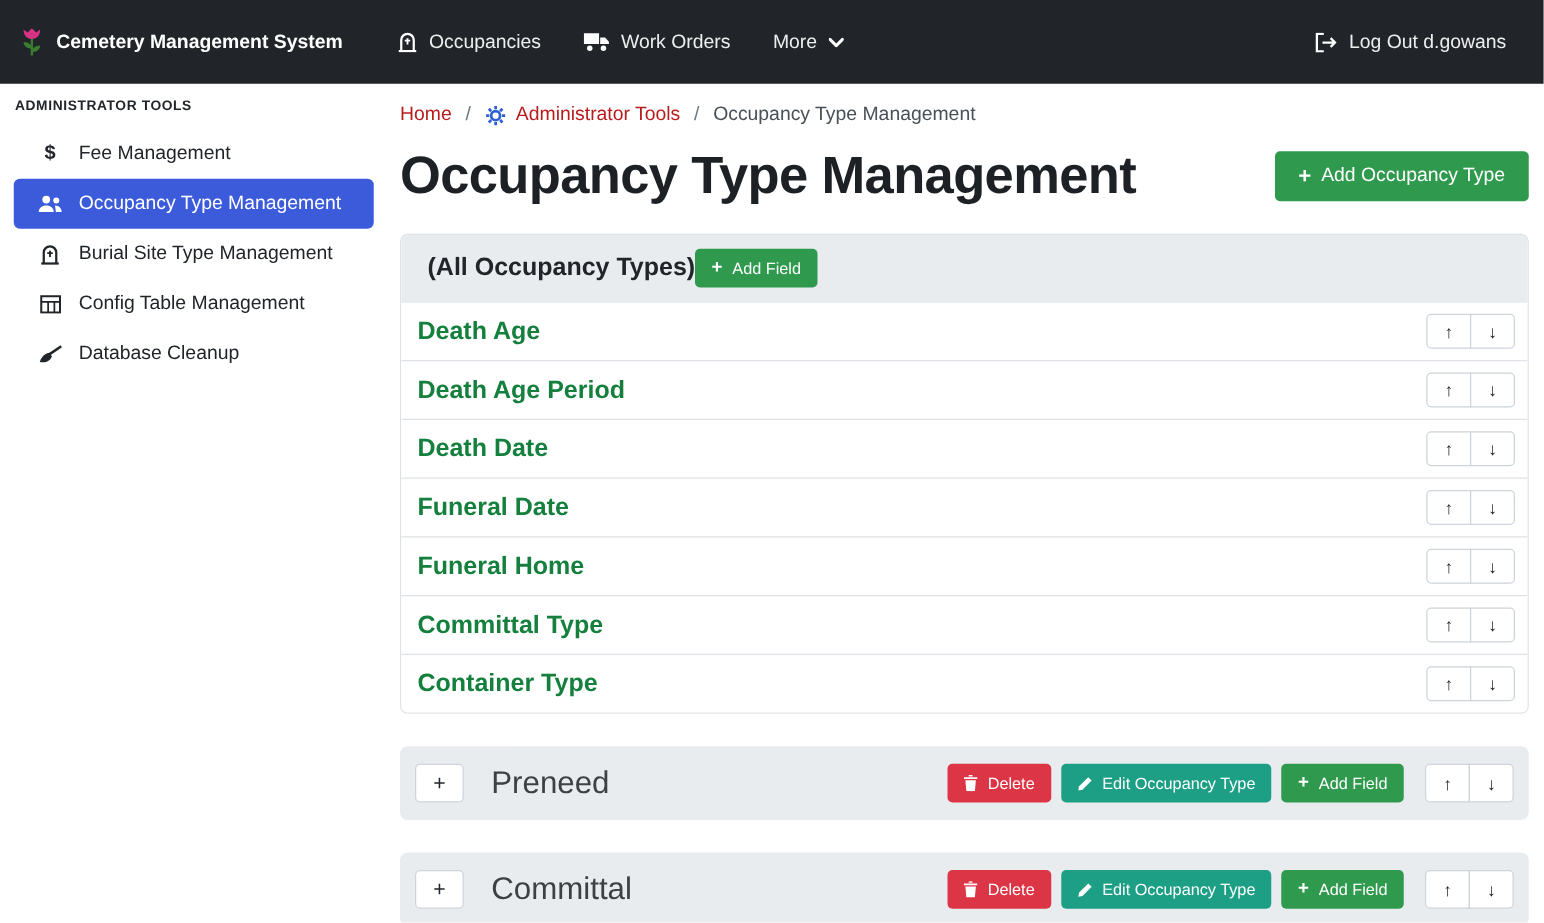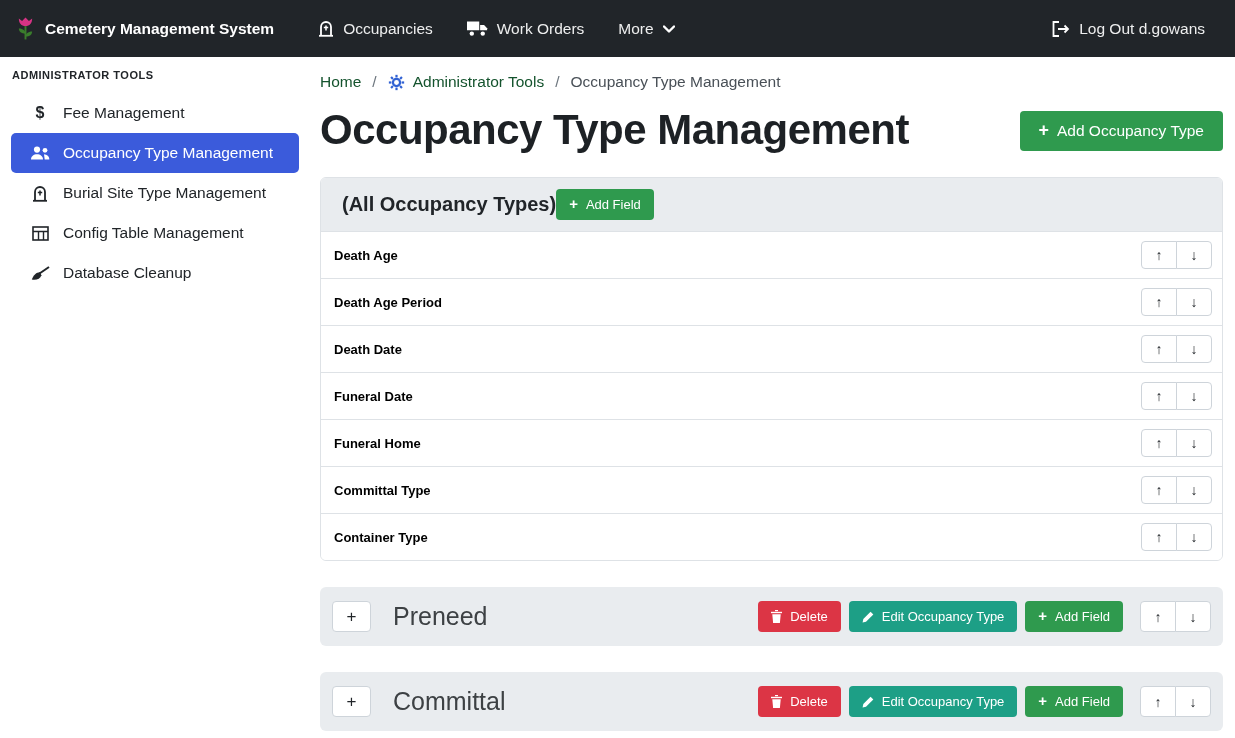--- a/index.html
+++ b/index.html
@@ -3,21 +3,21 @@
 <meta charset="utf-8">
 <style>
   * { margin:0; padding:0; box-sizing:border-box; }
   html,body { width:1235px; height:738px; overflow:hidden; }
   body {
     font-family:"Liberation Sans","DejaVu Sans",sans-serif;
     background:#fff; color:#212529;
   }
   
   .navbar {
-    height:57px; background:#212529; color:#fff;
+    height:67px; background:#212529; color:#fff;
     display:flex; align-items:center; padding:0 16px;
   }
   .brand { display:flex; align-items:center; gap:10px; cursor:pointer; }
   .brand-title { font-weight:700; font-size:15.5px; }
   .nav-items { display:flex; align-items:center; margin-left:30px; gap:6px; }
   .nav-item {
     display:flex; align-items:center; gap:9px; padding:8px 14px;
     font-size:15.5px; color:rgba(255,255,255,.92); cursor:pointer;
   }
   .nav-right { margin-left:auto; }
@@ -35,21 +35,21 @@
   }
   .side-item .side-icon { width:20px; display:flex; justify-content:center; align-items:center; }
   .side-item.active {
     background:#3b5bdb; color:#fff; margin:0 11px; padding-left:19px;
     border-radius:5px;
   }
   .dollar-glyph { font-weight:700; font-size:16px; }
   
   .main { flex:1; padding:16px 12px 0 10px; }
   .breadcrumb { display:flex; align-items:center; gap:11px; font-size:15.5px; }
-  .crumb-link { color:#14532d; text-decoration:none; display:flex; align-items:center; gap:8px; cursor:pointer; }
+  .crumb-link { color:#b91c1c; text-decoration:none; display:flex; align-items:center; gap:8px; cursor:pointer; }
   .crumb-sep { color:#6c757d; }
   .crumb-current { color:#495057; }
   .title-row { display:flex; justify-content:space-between; align-items:flex-start; margin-top:16px; }
   h1.page-title { font-size:42px; font-weight:600; letter-spacing:-.5px; color:#1d2125; line-height:1.1; }
   
   .btn {
     border:none; border-radius:4px; color:#fff; cursor:pointer;
     display:inline-flex; align-items:center; gap:8px; font-family:inherit;
   }
   .plus-glyph { font-weight:700; font-size:1.15em; line-height:1; }
@@ -62,21 +62,21 @@
   .card { border:1px solid #dee2e6; border-radius:6px; margin-top:24px; overflow:hidden; }
   .card-header {
     background:#e9ecef; padding:11px 11px 11px 21px;
     display:flex; align-items:center; 
   }
   .card-title { font-size:20px; font-weight:600; color:#212529; }
   .field-row {
     background:#fff; display:flex; align-items:center; justify-content:space-between;
     padding:9px 10px 9px 13px; border-top:1px solid #dee2e6;
   }
-  .field-link { color:#000000; font-weight:700; font-size:13px; text-decoration:none; cursor:pointer; }
+  .field-link { color:#15803d; font-weight:700; font-size:20px; text-decoration:none; cursor:pointer; }
   .arrow-group { display:flex; }
   .btn-arrow {
     background:#fff; border:1px solid #ced4da; color:#212529;
     width:36px; height:28px; display:flex; align-items:center; justify-content:center;
     font-size:14px; cursor:pointer; font-family:inherit;
   }
   .btn-arrow.first { border-radius:4px 0 0 4px; }
   .btn-arrow.last { border-radius:0 4px 4px 0; margin-left:-1px; }
   
   .type-bar {

